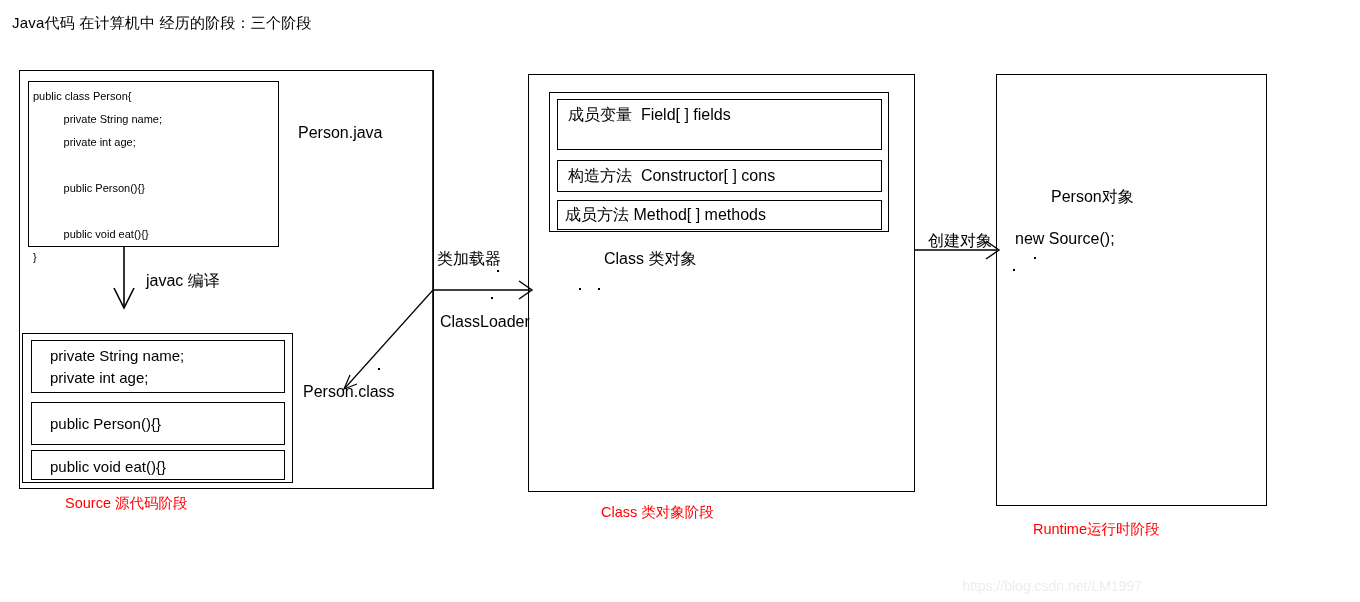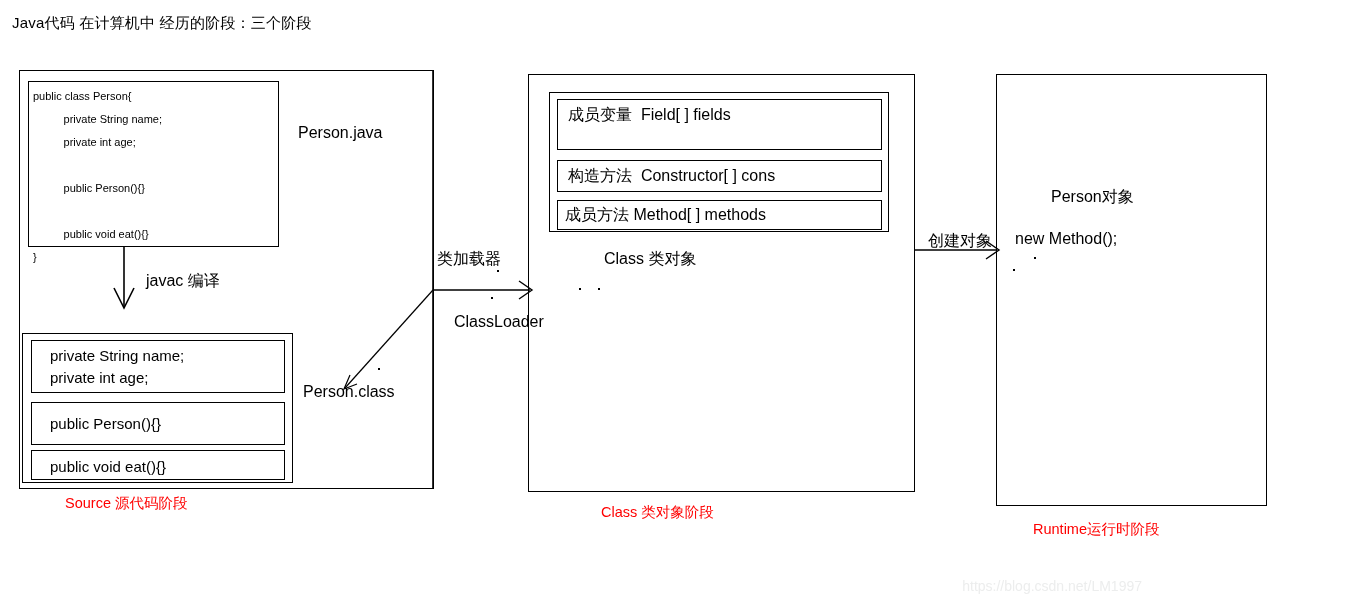--- a/index.html
+++ b/index.html
@@ -114,21 +114,21 @@
   <div class="code" style="left:50px; top:412px; font-size:15px;">public Person(){}</div>
 
   <div class="thinbox" style="left:31px; top:450px; width:254px; height:30px;"></div>
   <div class="code" style="left:50px; top:455px; font-size:15px;">public void eat(){}</div>
 
   <div class="lbl" style="left:303px; top:381px;">Person.class</div>
 
   <div class="red" style="left:65px; top:494px;">Source 源代码阶段</div>
 
   <div class="lbl" style="left:437px; top:248px;">类加载器</div>
-  <div class="lbl" style="left:454px; top:311px;">ClassLoader</div>
+  <div class="lbl" style="left:440px; top:311px;">ClassLoader</div>
 
   <div class="box" style="left:528px; top:74px; width:387px; height:418px;"></div>
 
   <div class="thinbox" style="left:549px; top:92px; width:340px; height:140px;"></div>
 
   <div class="thinbox" style="left:557px; top:99px; width:325px; height:51px;"></div>
   <div class="lbl" style="left:568px; top:104px;">成员变量  Field[ ] fields</div>
 
   <div class="thinbox" style="left:557px; top:160px; width:325px; height:32px;"></div>
   <div class="lbl" style="left:568px; top:165px;">构造方法  Constructor[ ] cons</div>
@@ -144,21 +144,21 @@
   <div class="dot" style="left:497px; top:270px;"></div>
   <div class="dot" style="left:378px; top:368px;"></div>
 
   <div class="red" style="left:573px; top:503px;margin-left:28px;">Class 类对象阶段</div>
 
   <div class="lbl" style="left:928px; top:213px;margin-top:17px;">创建对象</div>
 
   <div class="box" style="left:996px; top:74px; width:271px; height:432px;"></div>
 
   <div class="lbl" style="left:1015px; top:186px;margin-left:36px;">Person对象</div>
-  <div class="lbl" style="left:1015px; top:228px;">new Method();</div>
+  <div class="lbl" style="left:1015px; top:228px;">new Source();</div>
 
   <div class="dot" style="left:1034px; top:257px;"></div>
   <div class="dot" style="left:1013px; top:269px;"></div>
 
   <div class="red" style="left:1033px; top:520px;">Runtime运行时阶段</div>
 
   <svg class="overlay" viewBox="0 0 1360 602">
 
     <g>
       <line x1="124" y1="247" x2="124" y2="307" stroke="#000" stroke-width="1.6"></line>

